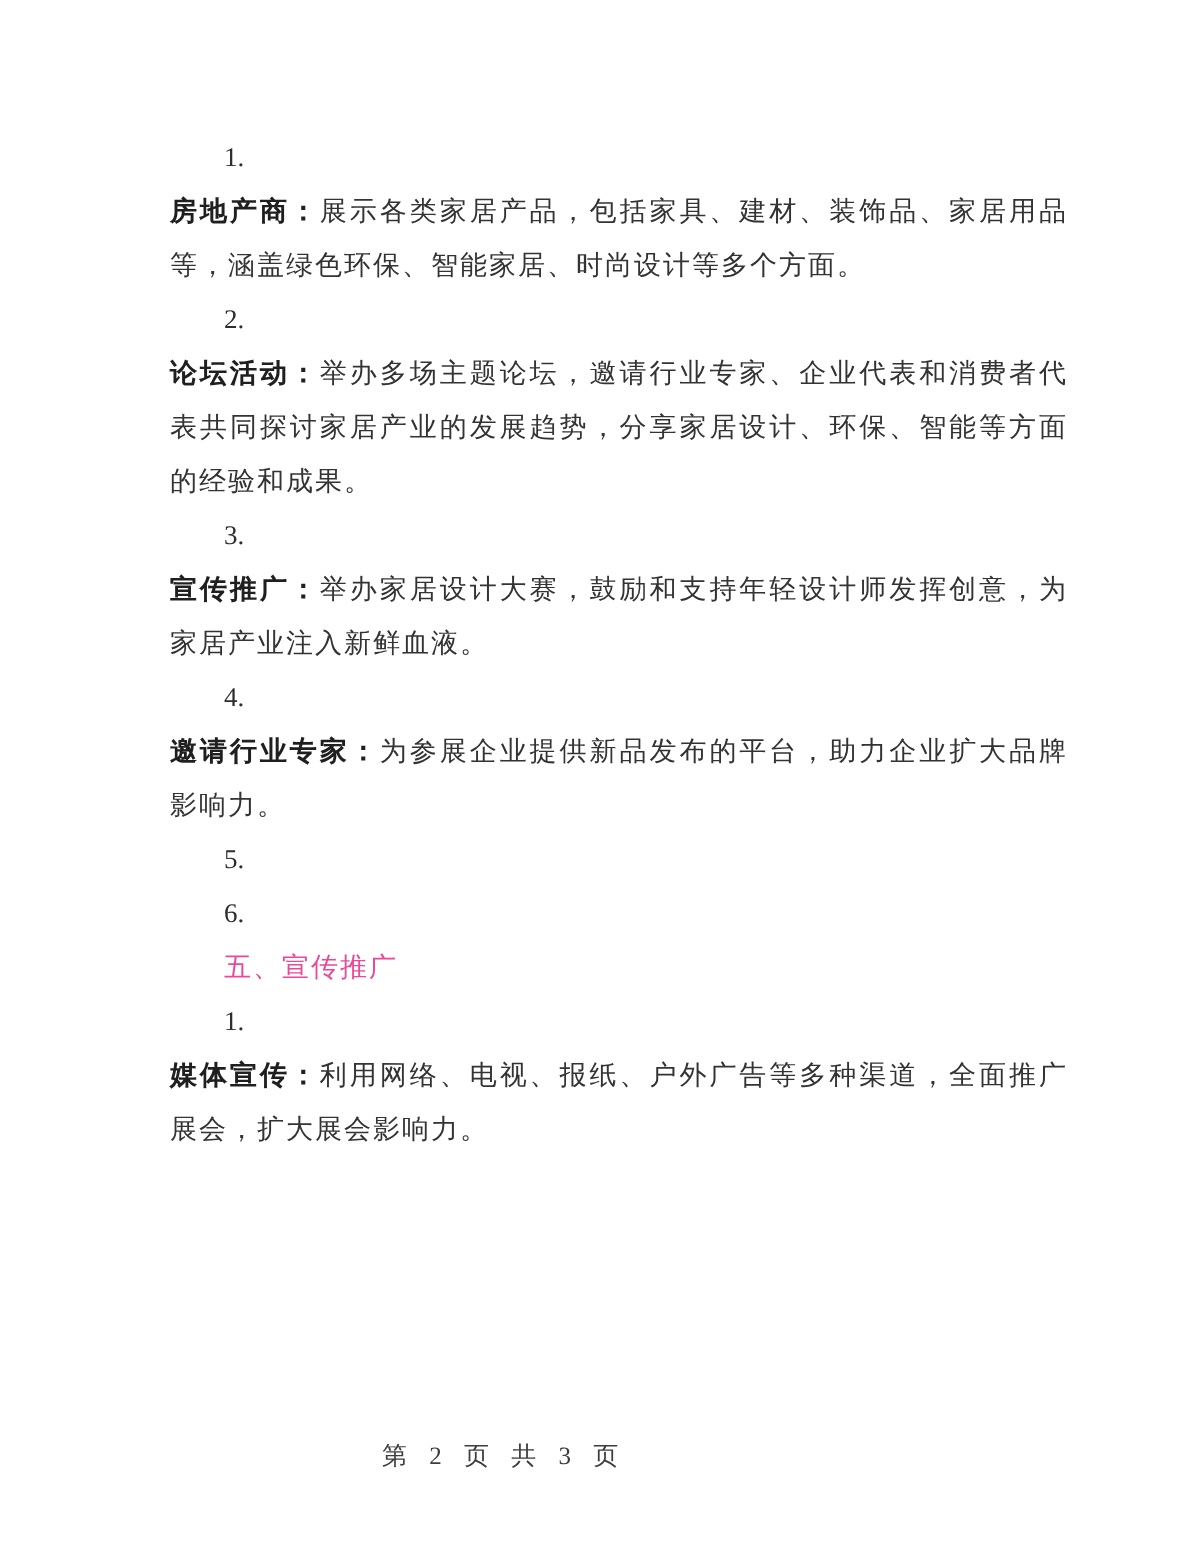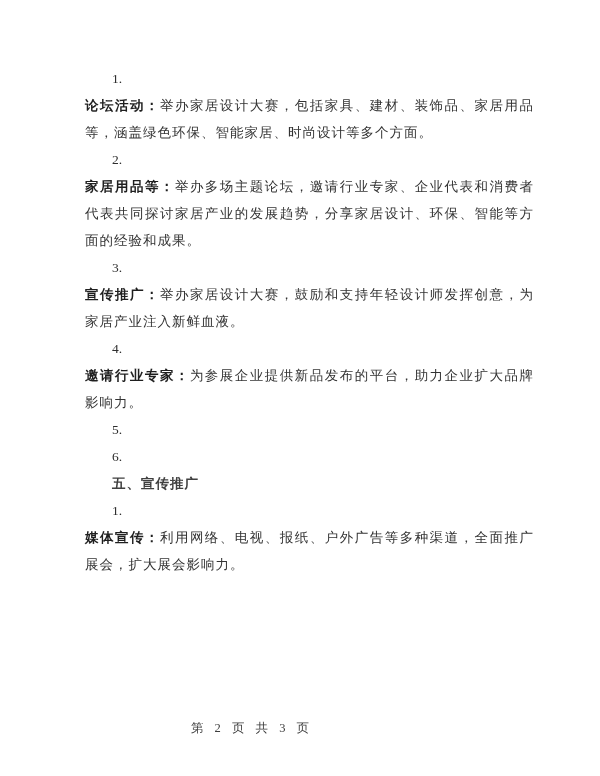--- a/index.html
+++ b/index.html
@@ -33,22 +33,22 @@
   }
   p.num {
     text-align: left;
     text-indent: 27px;
     letter-spacing: 0;
     color: #2e2e2e;
   }
   p.heading {
     text-align: left;
     text-indent: 27px;
-    font-weight: 700;
-    color: #404040;
+    font-weight: 400;
+    color: #ec4899;
   }
   p.para .term {
     font-weight: 700;
     color: #1f1f1f;
   }
   .footer {
     position: absolute;
     top: 719px;
     left: 0;
     width: 502px;
@@ -60,24 +60,24 @@
     color: #3d3d3d;
   }
 </style>
 </head>
 <body>
 
 <div class="page">
   <div class="content">
 
     <p class="num">1.</p>
-    <p class="para"><span class="term">论坛活动：</span><span>举办家居设计大赛，包括家具、建材、装饰品、家居用品等，涵盖绿色环保、智能家居、时尚设计等多个方面。</span></p>
+    <p class="para"><span class="term">房地产商：</span><span>展示各类家居产品，包括家具、建材、装饰品、家居用品等，涵盖绿色环保、智能家居、时尚设计等多个方面。</span></p>
 
     <p class="num">2.</p>
-    <p class="para"><span class="term">家居用品等：</span><span>举办多场主题论坛，邀请行业专家、企业代表和消费者代表共同探讨家居产业的发展趋势，分享家居设计、环保、智能等方面的经验和成果。</span></p>
+    <p class="para"><span class="term">论坛活动：</span><span>举办多场主题论坛，邀请行业专家、企业代表和消费者代表共同探讨家居产业的发展趋势，分享家居设计、环保、智能等方面的经验和成果。</span></p>
 
     <p class="num">3.</p>
     <p class="para"><span class="term">宣传推广：</span><span>举办家居设计大赛，鼓励和支持年轻设计师发挥创意，为家居产业注入新鲜血液。</span></p>
 
     <p class="num">4.</p>
     <p class="para"><span class="term">邀请行业专家：</span><span>为参展企业提供新品发布的平台，助力企业扩大品牌影响力。</span></p>
 
     <p class="num">5.</p>
 
     <p class="num">6.</p>

